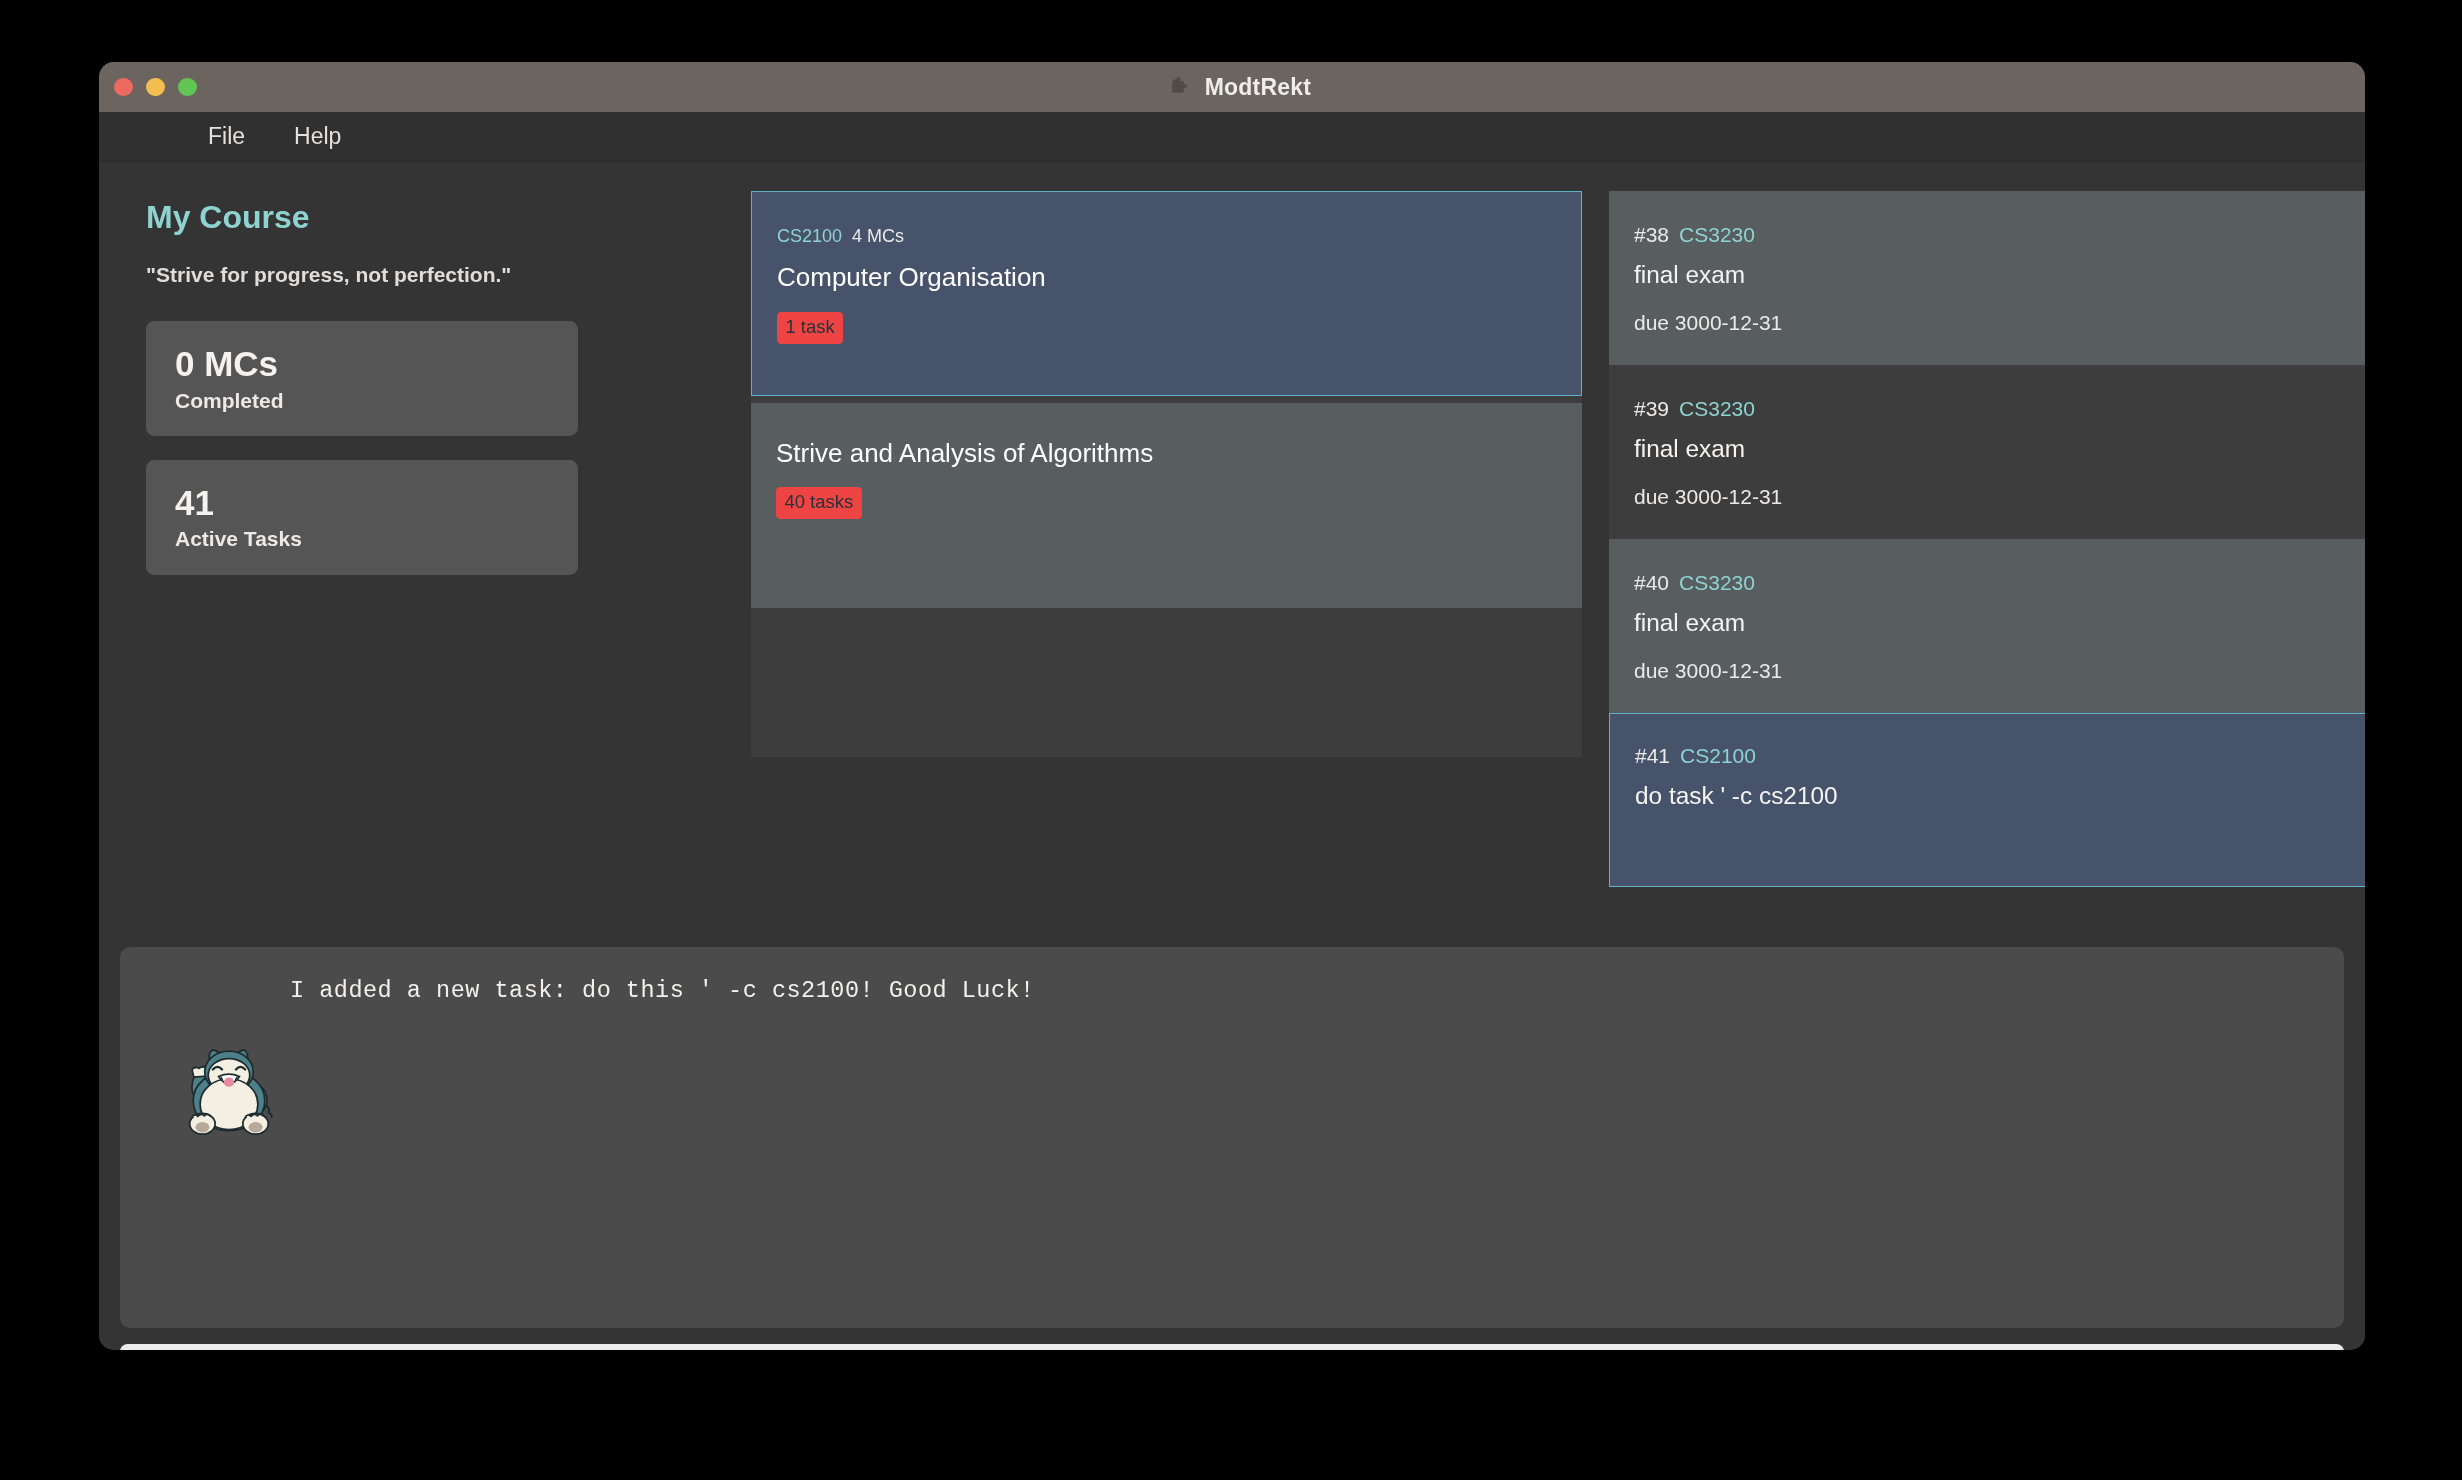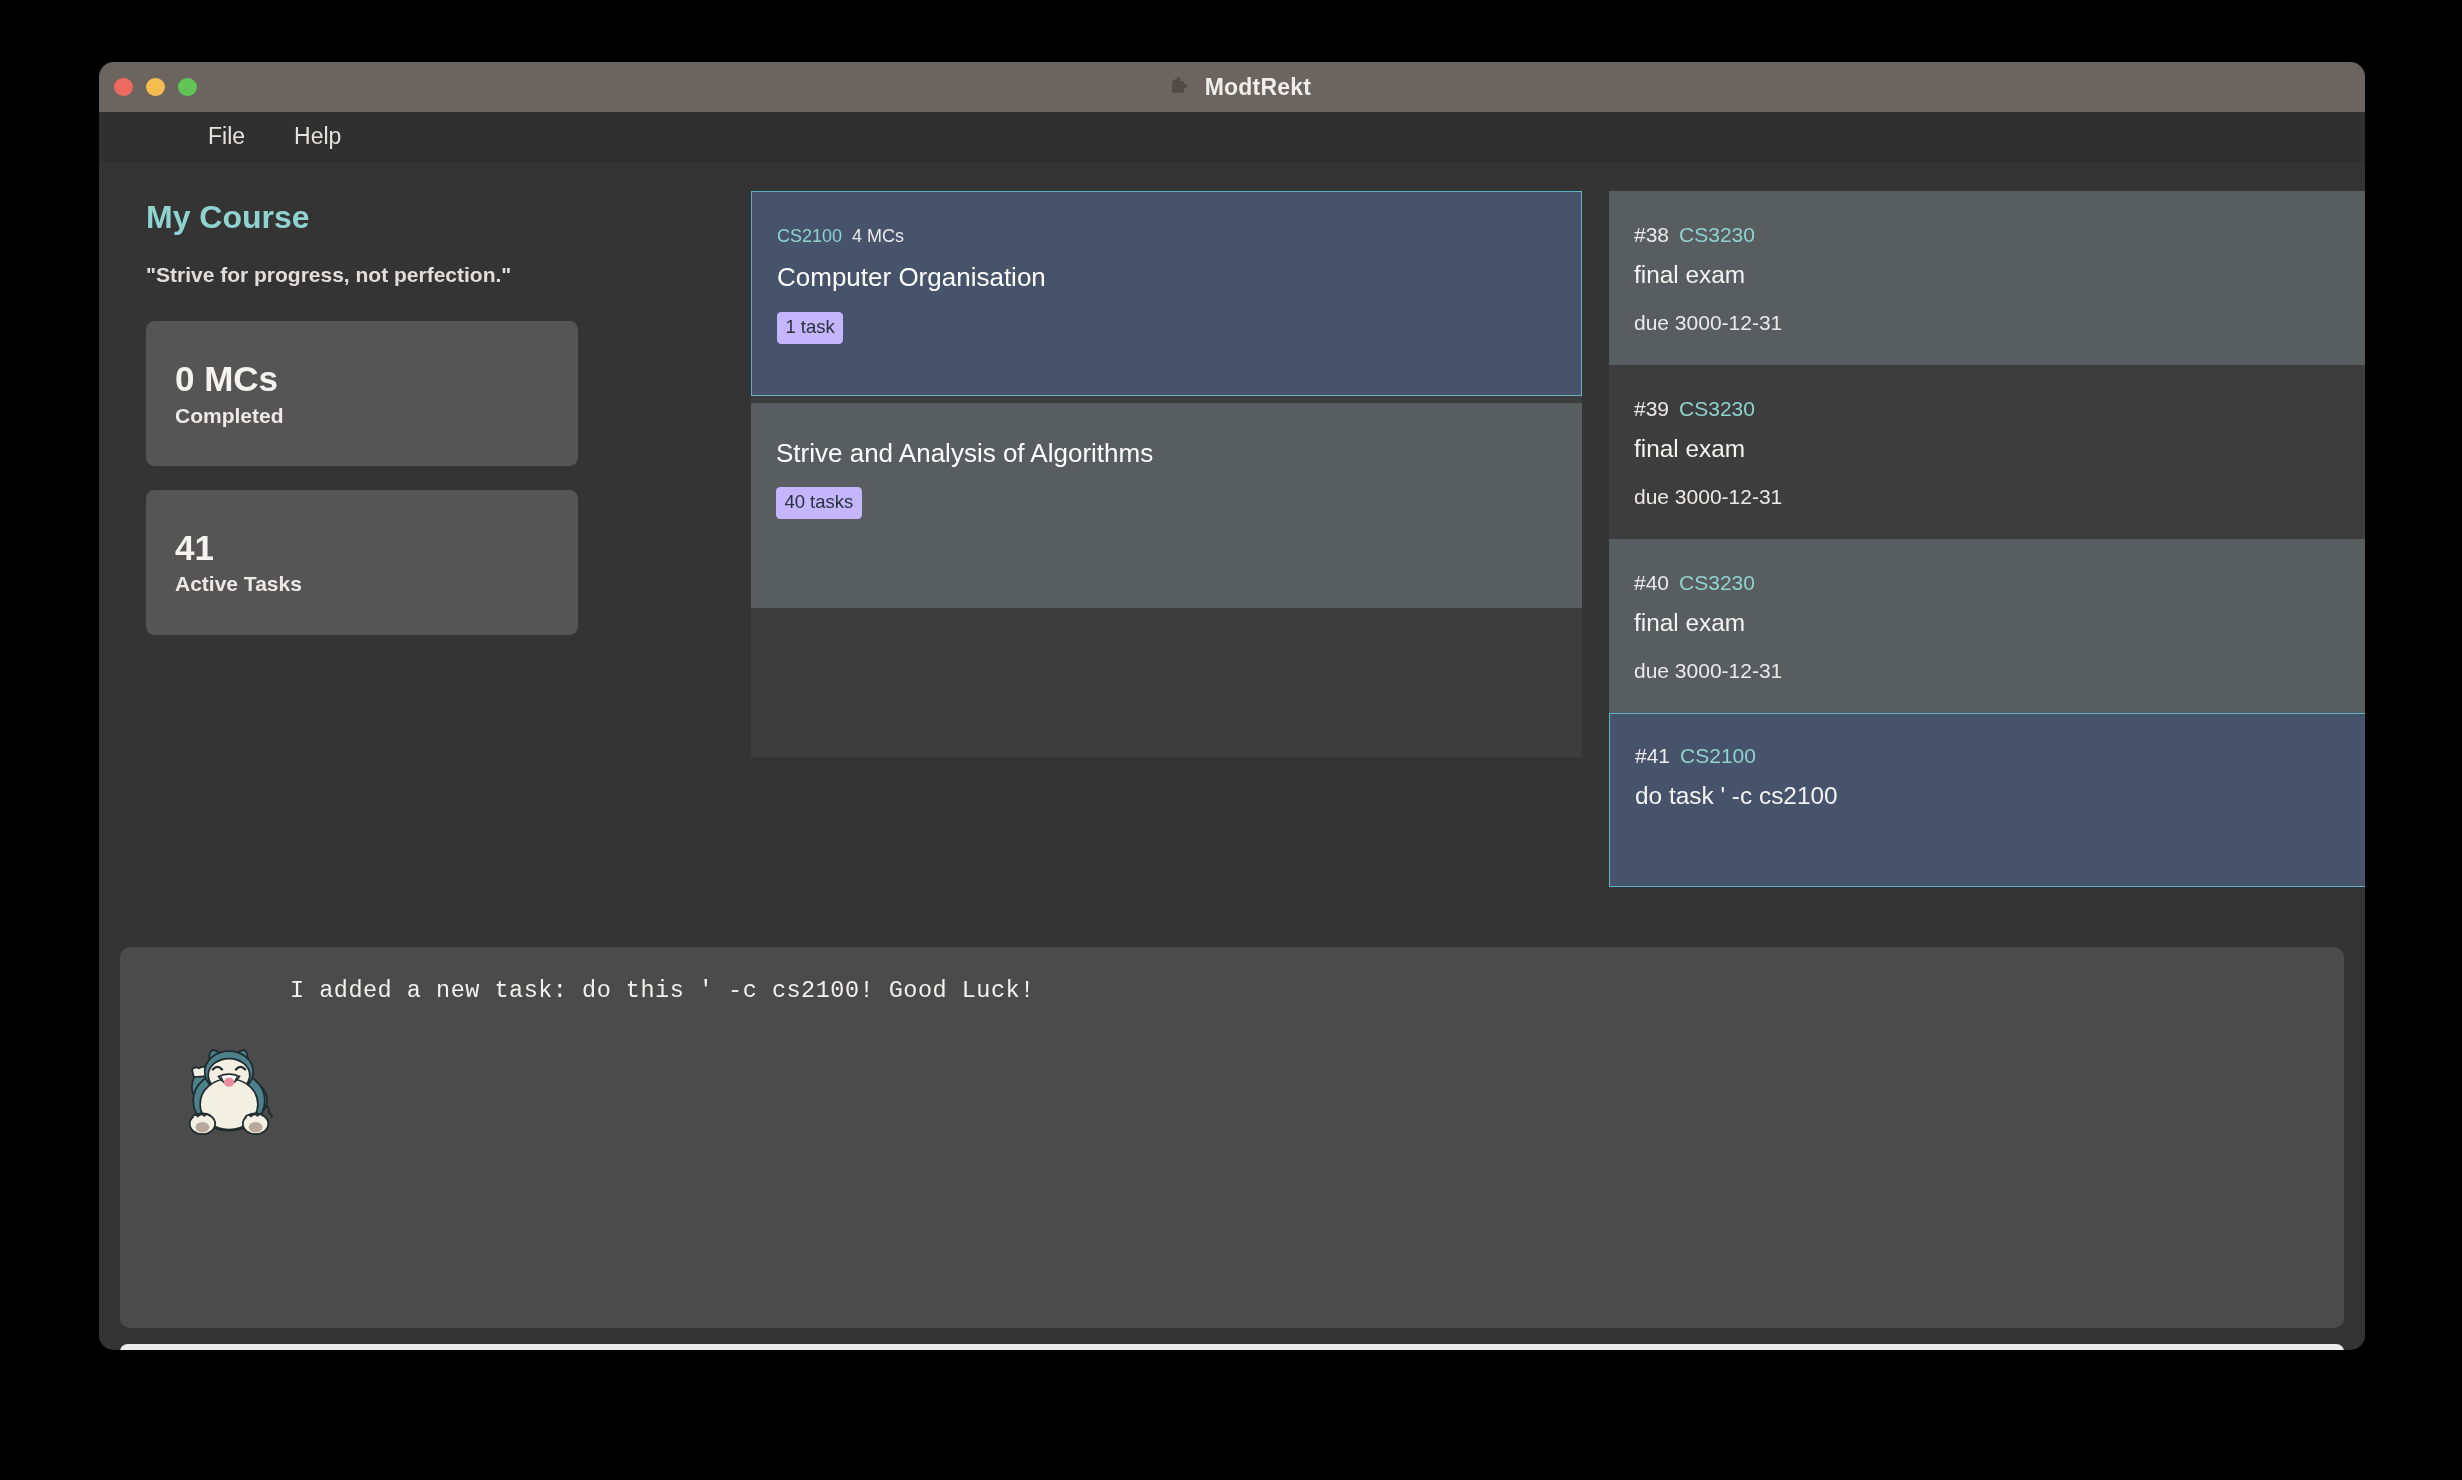--- a/index.html
+++ b/index.html
@@ -99,21 +99,21 @@
   }
   #sidebar-quote {
     color: #e0dedd;
     font-size: 21px;
     margin-bottom: 34px;
   }
   .stat-card {
     background: #555555;
     border-radius: 8.4px;
     width: 432px;
-    height: 145px;
+    height: 115px;
     padding: 25px 29px;
     margin-bottom: 23.5px;
     display: flex;
     flex-direction: column;
     justify-content: center;
   }
   .stat-value {
     color: #f4f3f2;
     font-size: 35px;
     line-height: 1.12;
@@ -156,21 +156,21 @@
   }
   .course-code { color: #8fd3d0; }
   .course-mcs  { color: #eceae9; margin-left: 10px; }
   .course-name {
     color: #ffffff;
     font-size: 26px;
     margin-bottom: 18.5px;
   }
   .task-badge {
     display: inline-block;
-    background: #c4b5fd;
+    background: #ef4444;
     color: #27333a;
     font-size: 18.5px;
     padding: 4.2px 8.4px 5.9px 8.4px;
     border-radius: 4.2px;
   }
 
   
   #task-panel {
     position: absolute;
     left: 1510px;

